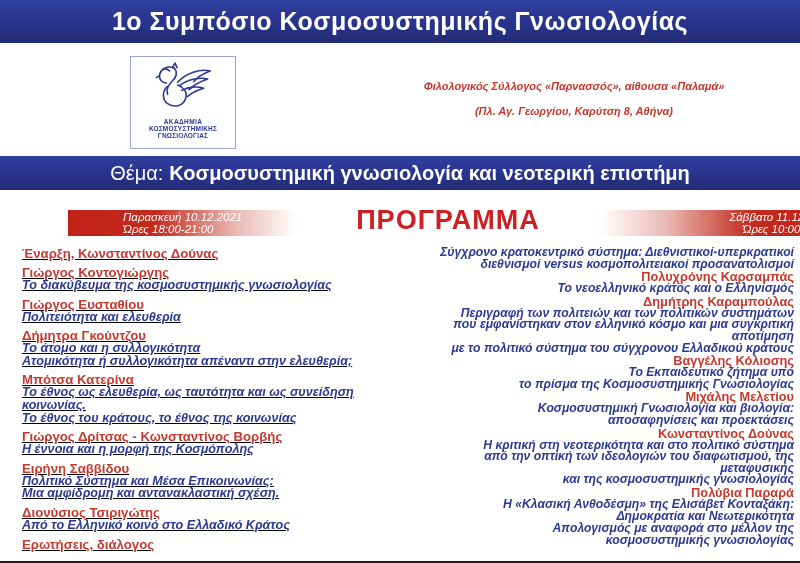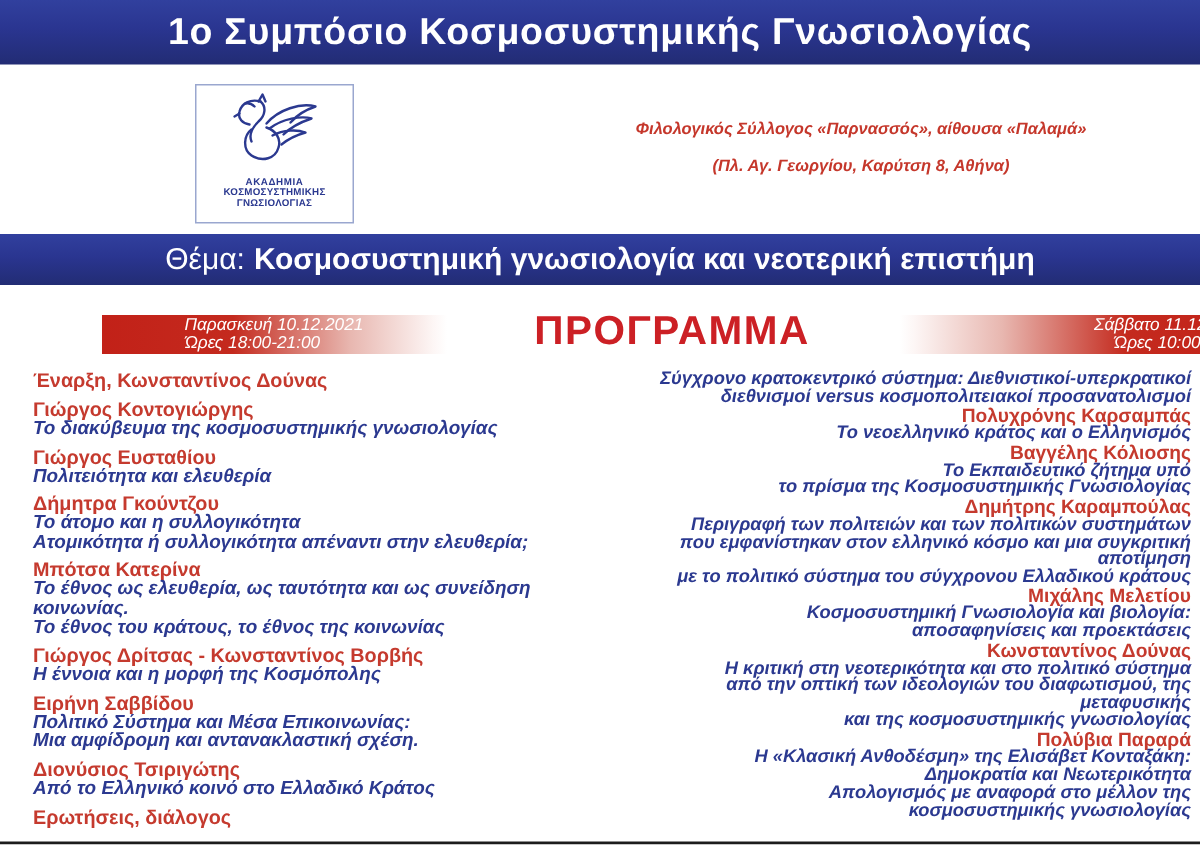--- a/index.html
+++ b/index.html
@@ -51,21 +51,21 @@
     left:20px;width:230px;padding-left:55px;box-sizing:border-box;
     background:linear-gradient(90deg,#c22118 0%,#c42a1e 38%,#e8b7b0 72%,#fdf6f5 96%,rgba(255,255,255,0) 100%);
   }
   .datebar.right{
     right:5px;width:243px;padding-right:10px;box-sizing:border-box;text-align:right;
     background:linear-gradient(270deg,#c22118 0%,#c42a1e 38%,#e8b7b0 72%,#fdf6f5 96%,rgba(255,255,255,0) 100%);
   }
   
   .columns{position:absolute;left:22px;right:6px;top:247px;bottom:0;display:flex;justify-content:space-between;}
   .col{width:49%;}
-  .col.left{text-align:left;}
+  .col.left{text-align:left;text-decoration:underline;}
   .col.right{text-align:right;}
   .col.left .item{margin-bottom:6px;}
   .col.right .item{margin-bottom:1px;}
   .speaker{color:#c53a2e;font-weight:bold;}
   .col.left .speaker{font-size:13.2px;line-height:13px;}
   .col.right .speaker{font-size:12.8px;line-height:12px;}
   .topic{color:#2b3990;font-weight:bold;font-style:italic;}
   .col.left .topic{font-size:12.6px;line-height:12.6px;}
   .col.right .topic{font-size:12.2px;line-height:11.6px;}
 </style>
@@ -161,31 +161,31 @@
     <div class="col right">
         <div class="item">
           <div class="topic">Σύγχρονο κρατοκεντρικό σύστημα: Διεθνιστικοί-υπερκρατικοί</div>
           <div class="topic">διεθνισμοί versus κοσμοπολιτειακοί προσανατολισμοί</div>
         </div>
         <div class="item">
           <div class="speaker">Πολυχρόνης Καρσαμπάς</div>
           <div class="topic">Το νεοελληνικό κράτος και ο Ελληνισμός</div>
         </div>
         <div class="item">
-          <div class="speaker">Βαγγέλης Κόλιοσης</div>
-          <div class="topic">Το Εκπαιδευτικό ζήτημα υπό</div>
-          <div class="topic">το πρίσμα της Κοσμοσυστημικής Γνωσιολογίας</div>
-        </div>
-        <div class="item">
           <div class="speaker">Δημήτρης Καραμπούλας</div>
           <div class="topic">Περιγραφή των πολιτειών και των πολιτικών συστημάτων</div>
           <div class="topic">που εμφανίστηκαν στον ελληνικό κόσμο και μια συγκριτική αποτίμηση</div>
           <div class="topic">με το πολιτικό σύστημα του σύγχρονου Ελλαδικού κράτους</div>
         </div>
         <div class="item">
+          <div class="speaker">Βαγγέλης Κόλιοσης</div>
+          <div class="topic">Το Εκπαιδευτικό ζήτημα υπό</div>
+          <div class="topic">το πρίσμα της Κοσμοσυστημικής Γνωσιολογίας</div>
+        </div>
+        <div class="item">
           <div class="speaker">Μιχάλης Μελετίου</div>
           <div class="topic">Κοσμοσυστημική Γνωσιολογία και βιολογία:</div>
           <div class="topic">αποσαφηνίσεις και προεκτάσεις</div>
         </div>
         <div class="item">
           <div class="speaker">Κωνσταντίνος Δούνας</div>
           <div class="topic">Η κριτική στη νεοτερικότητα και στο πολιτικό σύστημα</div>
           <div class="topic">από την οπτική των ιδεολογιών του διαφωτισμού, της μεταφυσικής</div>
           <div class="topic">και της κοσμοσυστημικής γνωσιολογίας</div>
         </div>

